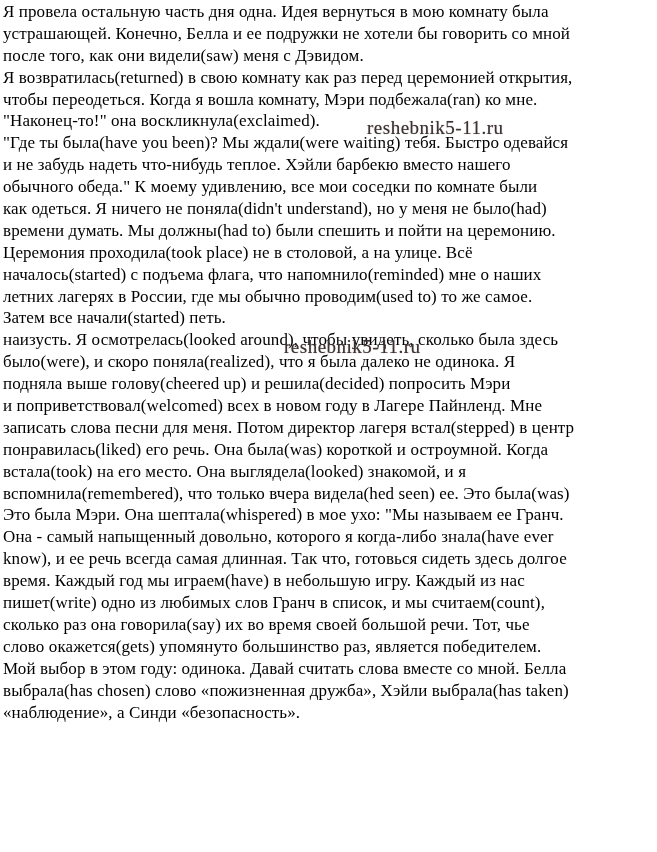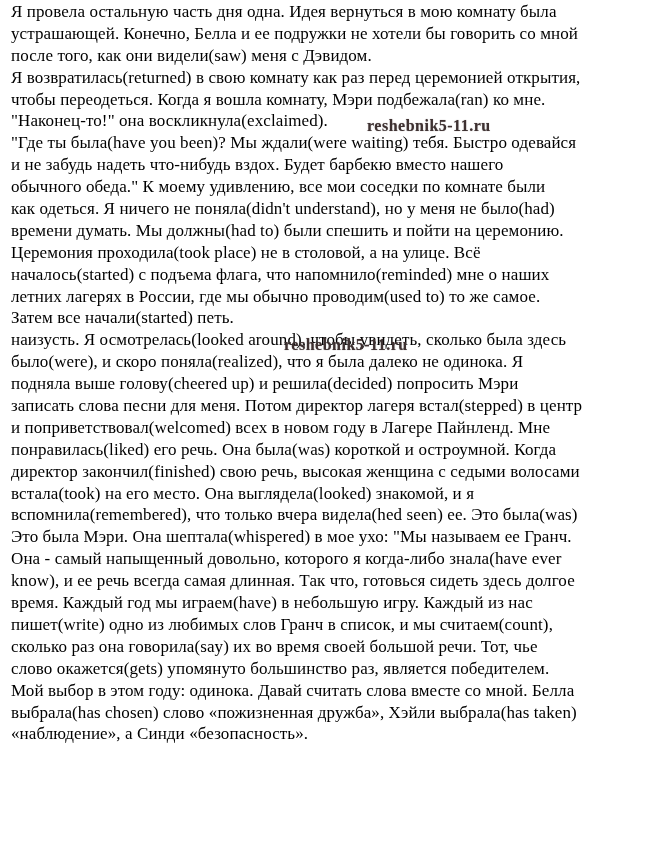--- a/index.html
+++ b/index.html
@@ -11,68 +11,67 @@
     height: 852px;
     overflow: hidden;
     position: relative;
     font-family: "Liberation Serif", "DejaVu Serif", serif;
   }
   .doc {
     position: absolute;
     left: 0;
     top: 0;
     width: 657px;
-    padding: 1px 3px 0 11px;
+    padding: 1px 3px 0 3px;
     box-sizing: border-box;
   }
   .line {
     font-size: 17px;
     line-height: 21.9px;
     height: 21.9px;
     white-space: nowrap;
     letter-spacing: 0.1px;
   }
   .watermark {
     position: absolute;
     font-family: "Liberation Serif", "DejaVu Serif", serif;
-    font-weight: bold;
-    font-size: 16px;
+    font-weight: normal;
+    font-size: 19px;
     letter-spacing: 0.5px;
     text-shadow: 0 0 1px rgba(60,48,48,0.55);
     white-space: nowrap;
   }
   .wm1 { left: 367px; top: 117px; }
   .wm2 { left: 284px; top: 336px; }
 </style>
 </head>
 <body style="background: rgb(255, 255, 255);">
 
 <div class="doc" style="color: rgb(0, 0, 0);">
     <div class="line">Я провела остальную часть дня одна. Идея вернуться в мою комнату была</div>
     <div class="line">устрашающей. Конечно, Белла и ее подружки не хотели бы говорить со мной</div>
     <div class="line">после того, как они видели(saw) меня с Дэвидом.</div>
     <div class="line">Я возвратилась(returned) в свою комнату как раз перед церемонией открытия,</div>
     <div class="line">чтобы переодеться. Когда я вошла комнату, Мэри подбежала(ran) ко мне.</div>
     <div class="line">"Наконец-то!" она воскликнула(exclaimed).</div>
     <div class="line">"Где ты была(have you been)? Мы ждали(were waiting) тебя. Быстро одевайся</div>
-    <div class="line">и не забудь надеть что-нибудь вздох. Будет барбекю вместо нашего</div>
+    <div class="line">и не забудь надеть что-нибудь теплое. Хэйли барбекю вместо нашего</div>
     <div class="line">обычного обеда." К моему удивлению, все мои соседки по комнате были</div>
     <div class="line">как одеться. Я ничего не поняла(didn't understand), но у меня не было(had)</div>
     <div class="line">времени думать. Мы должны(had to) были спешить и пойти на церемонию.</div>
     <div class="line">Церемония проходила(took place) не в столовой, а на улице. Всё</div>
     <div class="line">началось(started) с подъема флага, что напомнило(reminded) мне о наших</div>
     <div class="line">летних лагерях в России, где мы обычно проводим(used to) то же самое.</div>
     <div class="line">Затем все начали(started) петь.</div>
     <div class="line">наизусть. Я осмотрелась(looked around), чтобы увидеть, сколько была здесь</div>
     <div class="line">было(were), и скоро поняла(realized), что я была далеко не одинока. Я</div>
     <div class="line">подняла выше голову(cheered up) и решила(decided) попросить Мэри</div>
+    <div class="line">и поприветствовал(welcomed) всех в новом году в Лагере Пайнленд. Мне</div>
     <div class="line">записать слова песни для меня. Потом директор лагеря встал(stepped) в центр</div>
-    <div class="line">и поприветствовал(welcomed) всех в новом году в Лагере Пайнленд. Мне</div>
     <div class="line">понравилась(liked) его речь. Она была(was) короткой и остроумной. Когда</div>
-    <div class="line">директор закончил(finished) свою речь, высокая женщина с седыми волосами</div>
     <div class="line">встала(took) на его место. Она выглядела(looked) знакомой, и я</div>
     <div class="line">вспомнила(remembered), что только вчера видела(hed seen) ее. Это была(was)</div>
     <div class="line">Это была Мэри. Она шептала(whispered) в мое ухо: "Мы называем ее Гранч.</div>
     <div class="line">Она - самый напыщенный довольно, которого я когда-либо знала(have ever</div>
     <div class="line">know), и ее речь всегда самая длинная. Так что, готовься сидеть здесь долгое</div>
     <div class="line">время. Каждый год мы играем(have) в небольшую игру. Каждый из нас</div>
     <div class="line">пишет(write) одно из любимых слов Гранч в список, и мы считаем(count),</div>
     <div class="line">сколько раз она говорила(say) их во время своей большой речи. Тот, чье</div>
     <div class="line">слово окажется(gets) упомянуто большинство раз, является победителем.</div>
     <div class="line">Мой выбор в этом году: одинока. Давай считать слова вместе со мной. Белла</div>

